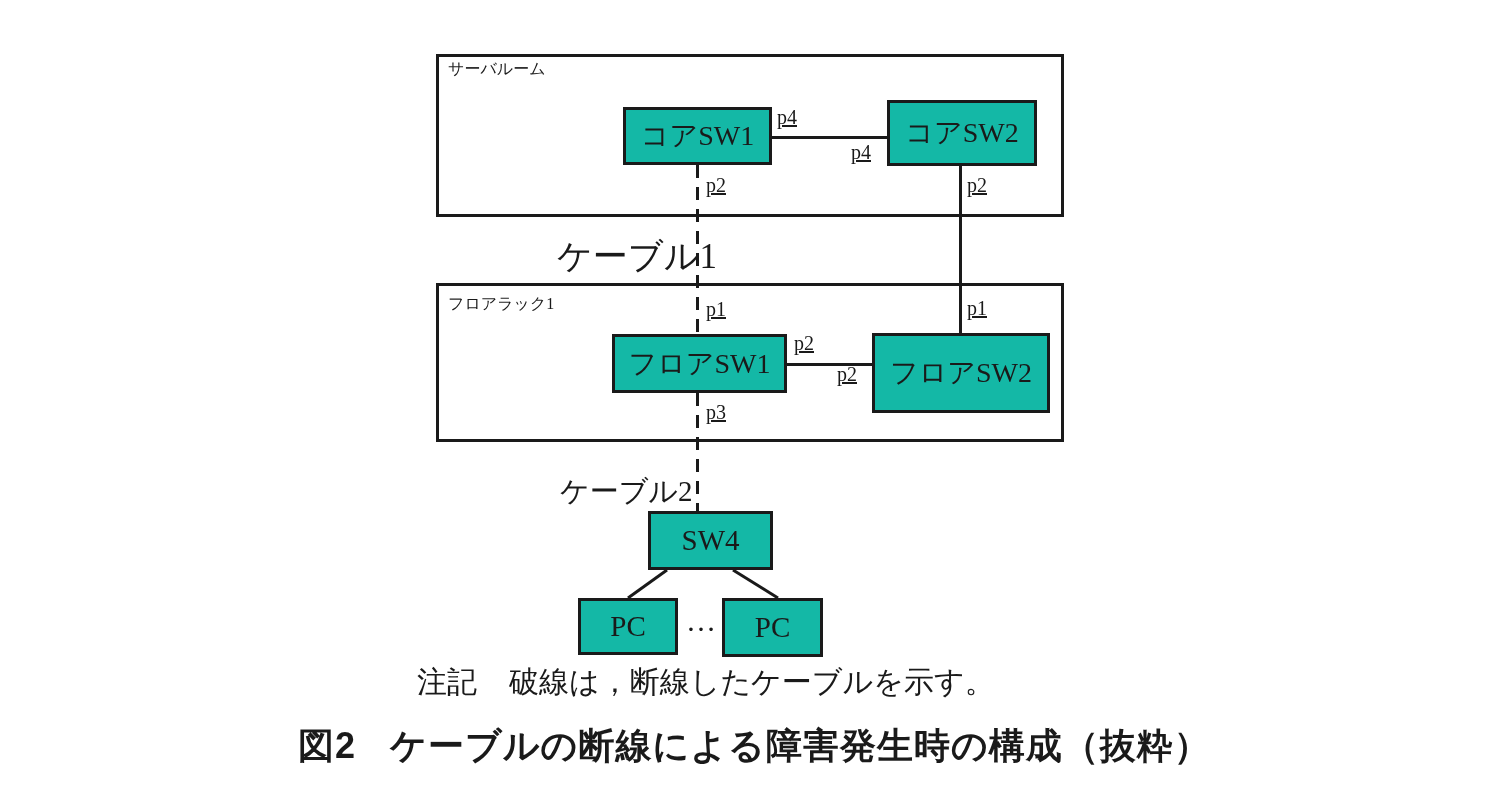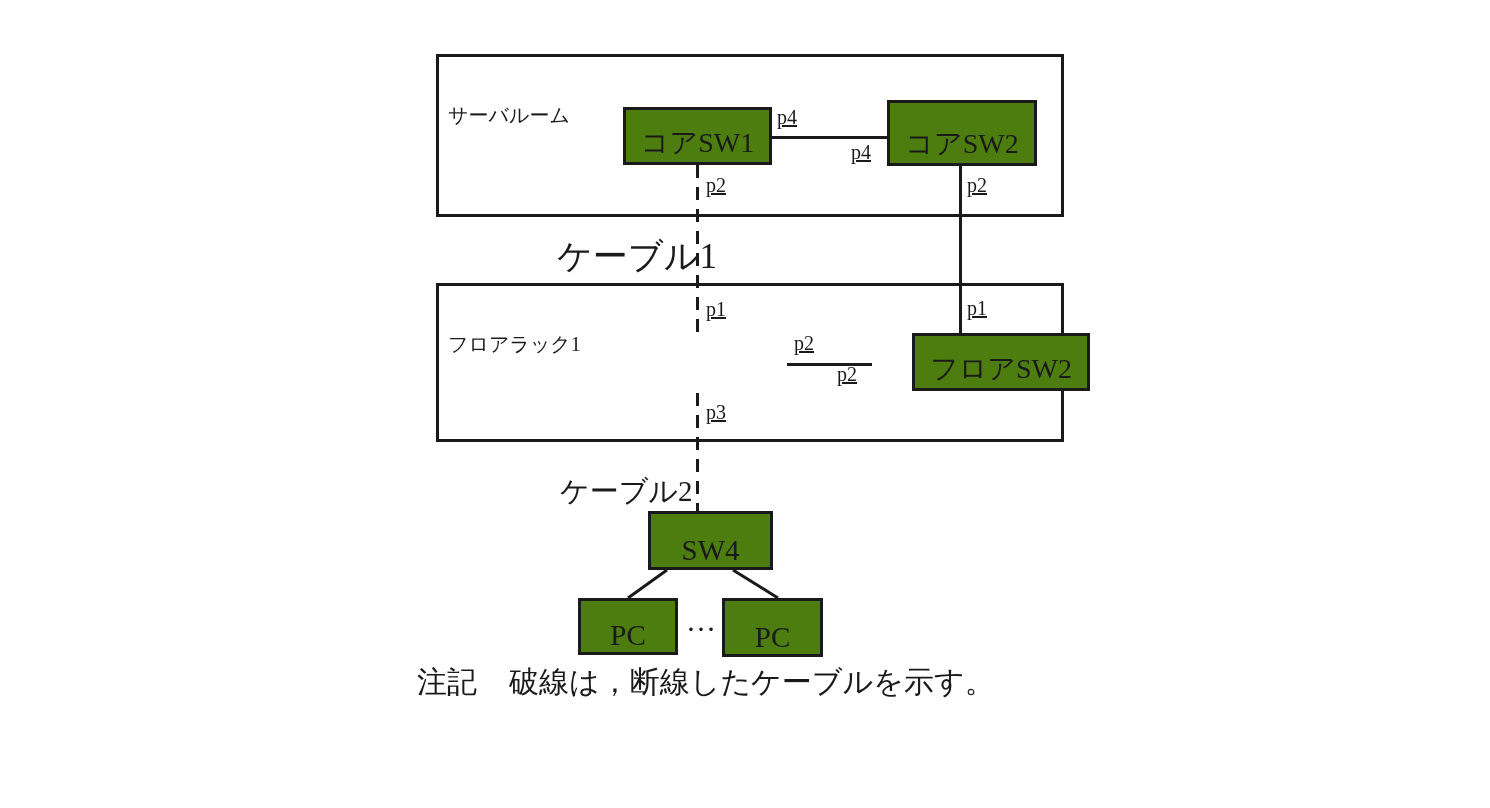--- a/index.html
+++ b/index.html
@@ -3,30 +3,30 @@
 <meta charset="utf-8">
 <style>
   :root { --line: #1a1a1a; }
   html,body { margin:0; padding:0; background:#ffffff; }
   #figure-canvas {
     position:relative; width:1490px; height:808px; background:#ffffff;
     font-family:"Liberation Serif", serif; color:var(--line); overflow:hidden;
   }
   .abs  { position:absolute; box-sizing:border-box; }
   .cbox { border:3px solid var(--line); background:transparent; z-index:1; }
-  .dev  { border:3px solid var(--line); background:#4d7c0f; z-index:3;
-          display:flex; align-items:flex-end; justify-content:center;
+  .dev  { border:3px solid var(--line); background:#14b8a6; z-index:3;
+          display:flex; align-items:center; justify-content:center;
           font-size:28px; white-space:nowrap; }
   .vline { width:3px; background:var(--line); z-index:2; }
   .hline { height:3px; background:var(--line); z-index:2; }
   .vdash { width:3px; z-index:2;
            background:repeating-linear-gradient(180deg, var(--line) 0 13px, transparent 13px 22px); }
   .lbl  { z-index:4; font-size:28px; line-height:1.15; white-space:nowrap; }
   .port { z-index:4; font-size:20px; line-height:1; white-space:nowrap;text-decoration:underline; }
-  .container-label { font-size:20px;margin-top:44px; }
+  .container-label { font-size:16px; }
   .note { font-size:30px; }
   .note-gap { display:inline-block; width:32px; }
   .caption { font-family:"Liberation Sans", sans-serif; font-weight:700; font-size:36px;
              letter-spacing:1px; white-space:nowrap; }
   .caption-gap { display:inline-block; width:34px; }
   svg line { stroke:var(--line); stroke-width:3; }
 </style>
 </head>
 <body>
 
@@ -49,27 +49,30 @@
   </div>
 
   <div class="abs port" style="left:777px; top:107px;">p4</div>
   <div class="abs port" style="left:851px; top:142px;">p4</div>
   <div class="abs port" style="left:706px; top:175px;">p2</div>
   <div class="abs port" style="left:967px; top:175px;">p2</div>
 
   <div class="abs lbl" style="left:557px; top:237px; font-size:35px;">ケーブル1</div>
 
   <div class="abs cbox" style="left:436px; top:283px; width:628px; height:159px;"></div>
-  <div class="abs lbl container-label" style="left:448px; top:289px;">フロアラック1</div>
+  <div class="abs lbl container-label" style="left:448px; top:295px;">フロアラック1</div>
 
   <div class="abs hline" style="left:787px; top:363px; width:85px;"></div>
 
   <div class="abs vdash" style="left:696px; top:393px; height:118px;"></div>
 
-  <div class="abs dev" style="left:872px; top:333px; width:178px; height:58px;margin-left:40px;">
+  <div class="abs dev" style="left:612px; top:334px; width:175px; height:59px;">
+    <span>フロアSW1</span>
+  </div>
+  <div class="abs dev" style="left:872px; top:333px; width:178px; height:80px;">
     <span>フロアSW2</span>
   </div>
 
   <div class="abs port" style="left:706px; top:299px;">p1</div>
   <div class="abs port" style="left:967px; top:298px;">p1</div>
   <div class="abs port" style="left:794px; top:333px;">p2</div>
   <div class="abs port" style="left:837px; top:364px;">p2</div>
   <div class="abs port" style="left:706px; top:402px;">p3</div>
 
   <div class="abs lbl" style="left:560px; top:475px; font-size:29px;">ケーブル2</div>
@@ -88,14 +91,17 @@
   </div>
   <div class="abs lbl" style="left:686px; top:604px; font-size:30px; z-index:4;">…</div>
   <div class="abs dev" style="left:722px; top:598px; width:101px; height:59px; font-size:29px;">
     <span>PC</span>
   </div>
 
   <div class="abs lbl note" style="left:417px; top:665px;">
     <span>注記</span><span class="note-gap"></span><span>破線は，断線したケーブルを示す。</span>
   </div>
 
+  <div class="abs caption" style="left:298px; top:722px; z-index:4;">
+    <span>図2</span><span class="caption-gap"></span><span>ケーブルの断線による障害発生時の構成（抜粋）</span>
+  </div>
 
 </div>
 
 </body></html>

